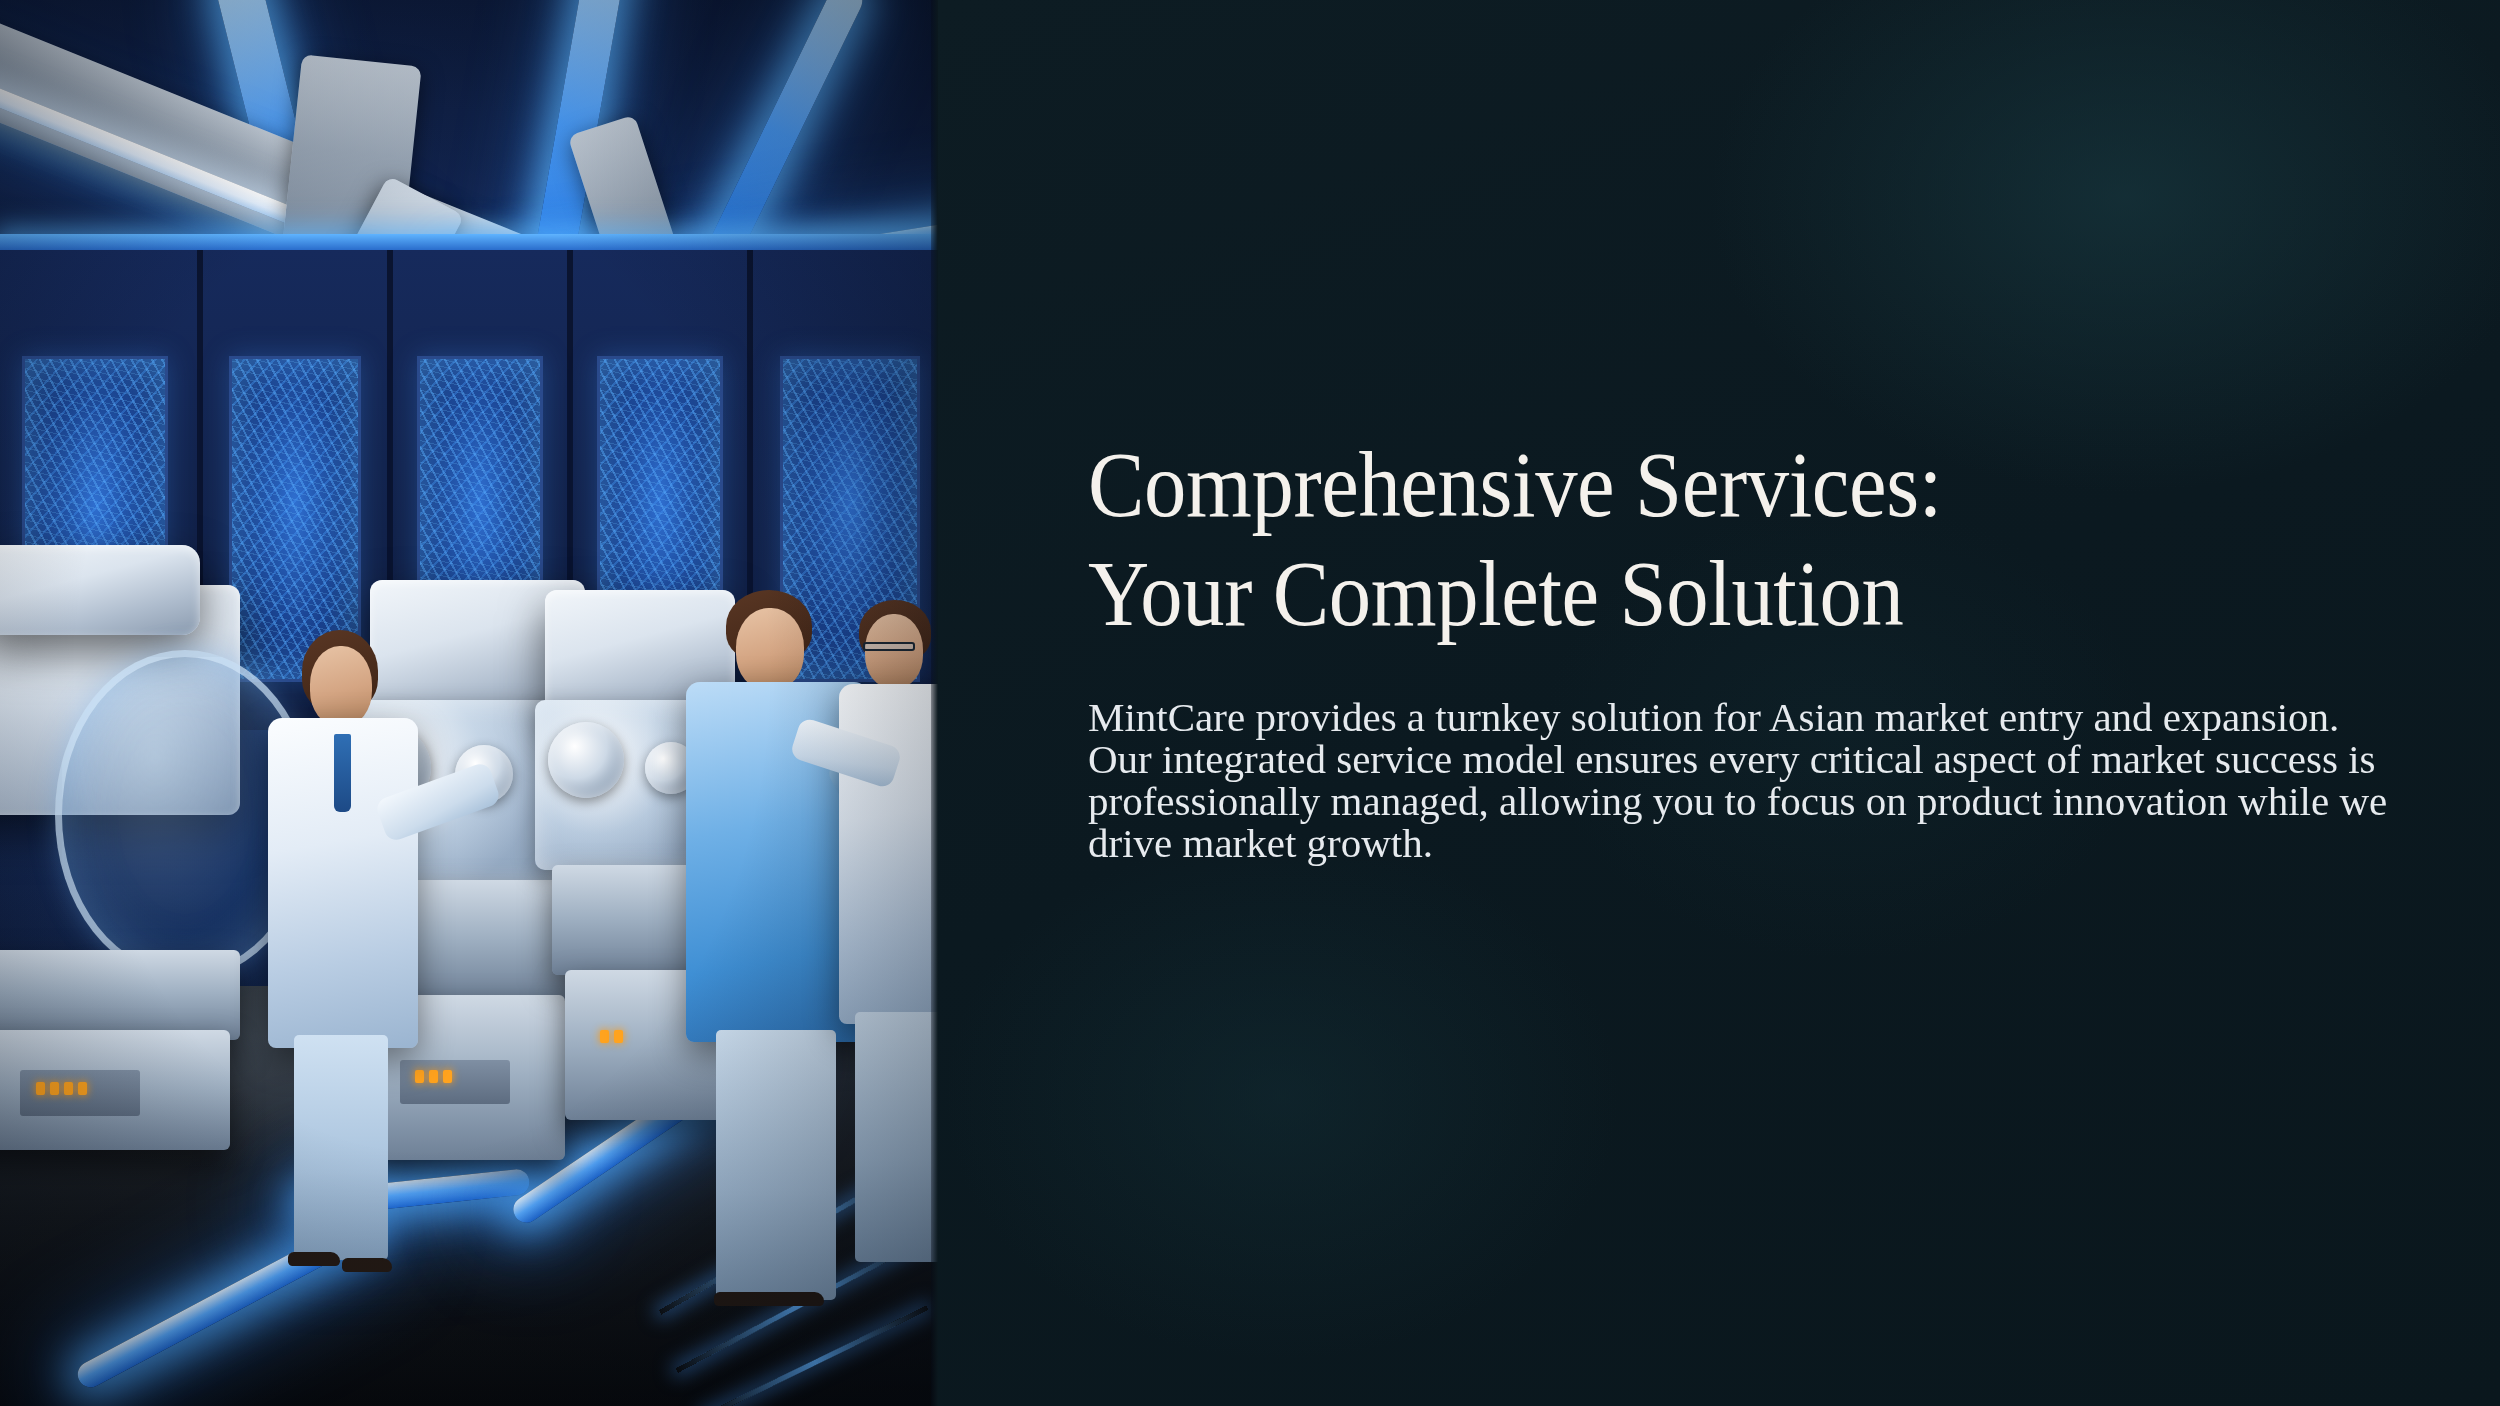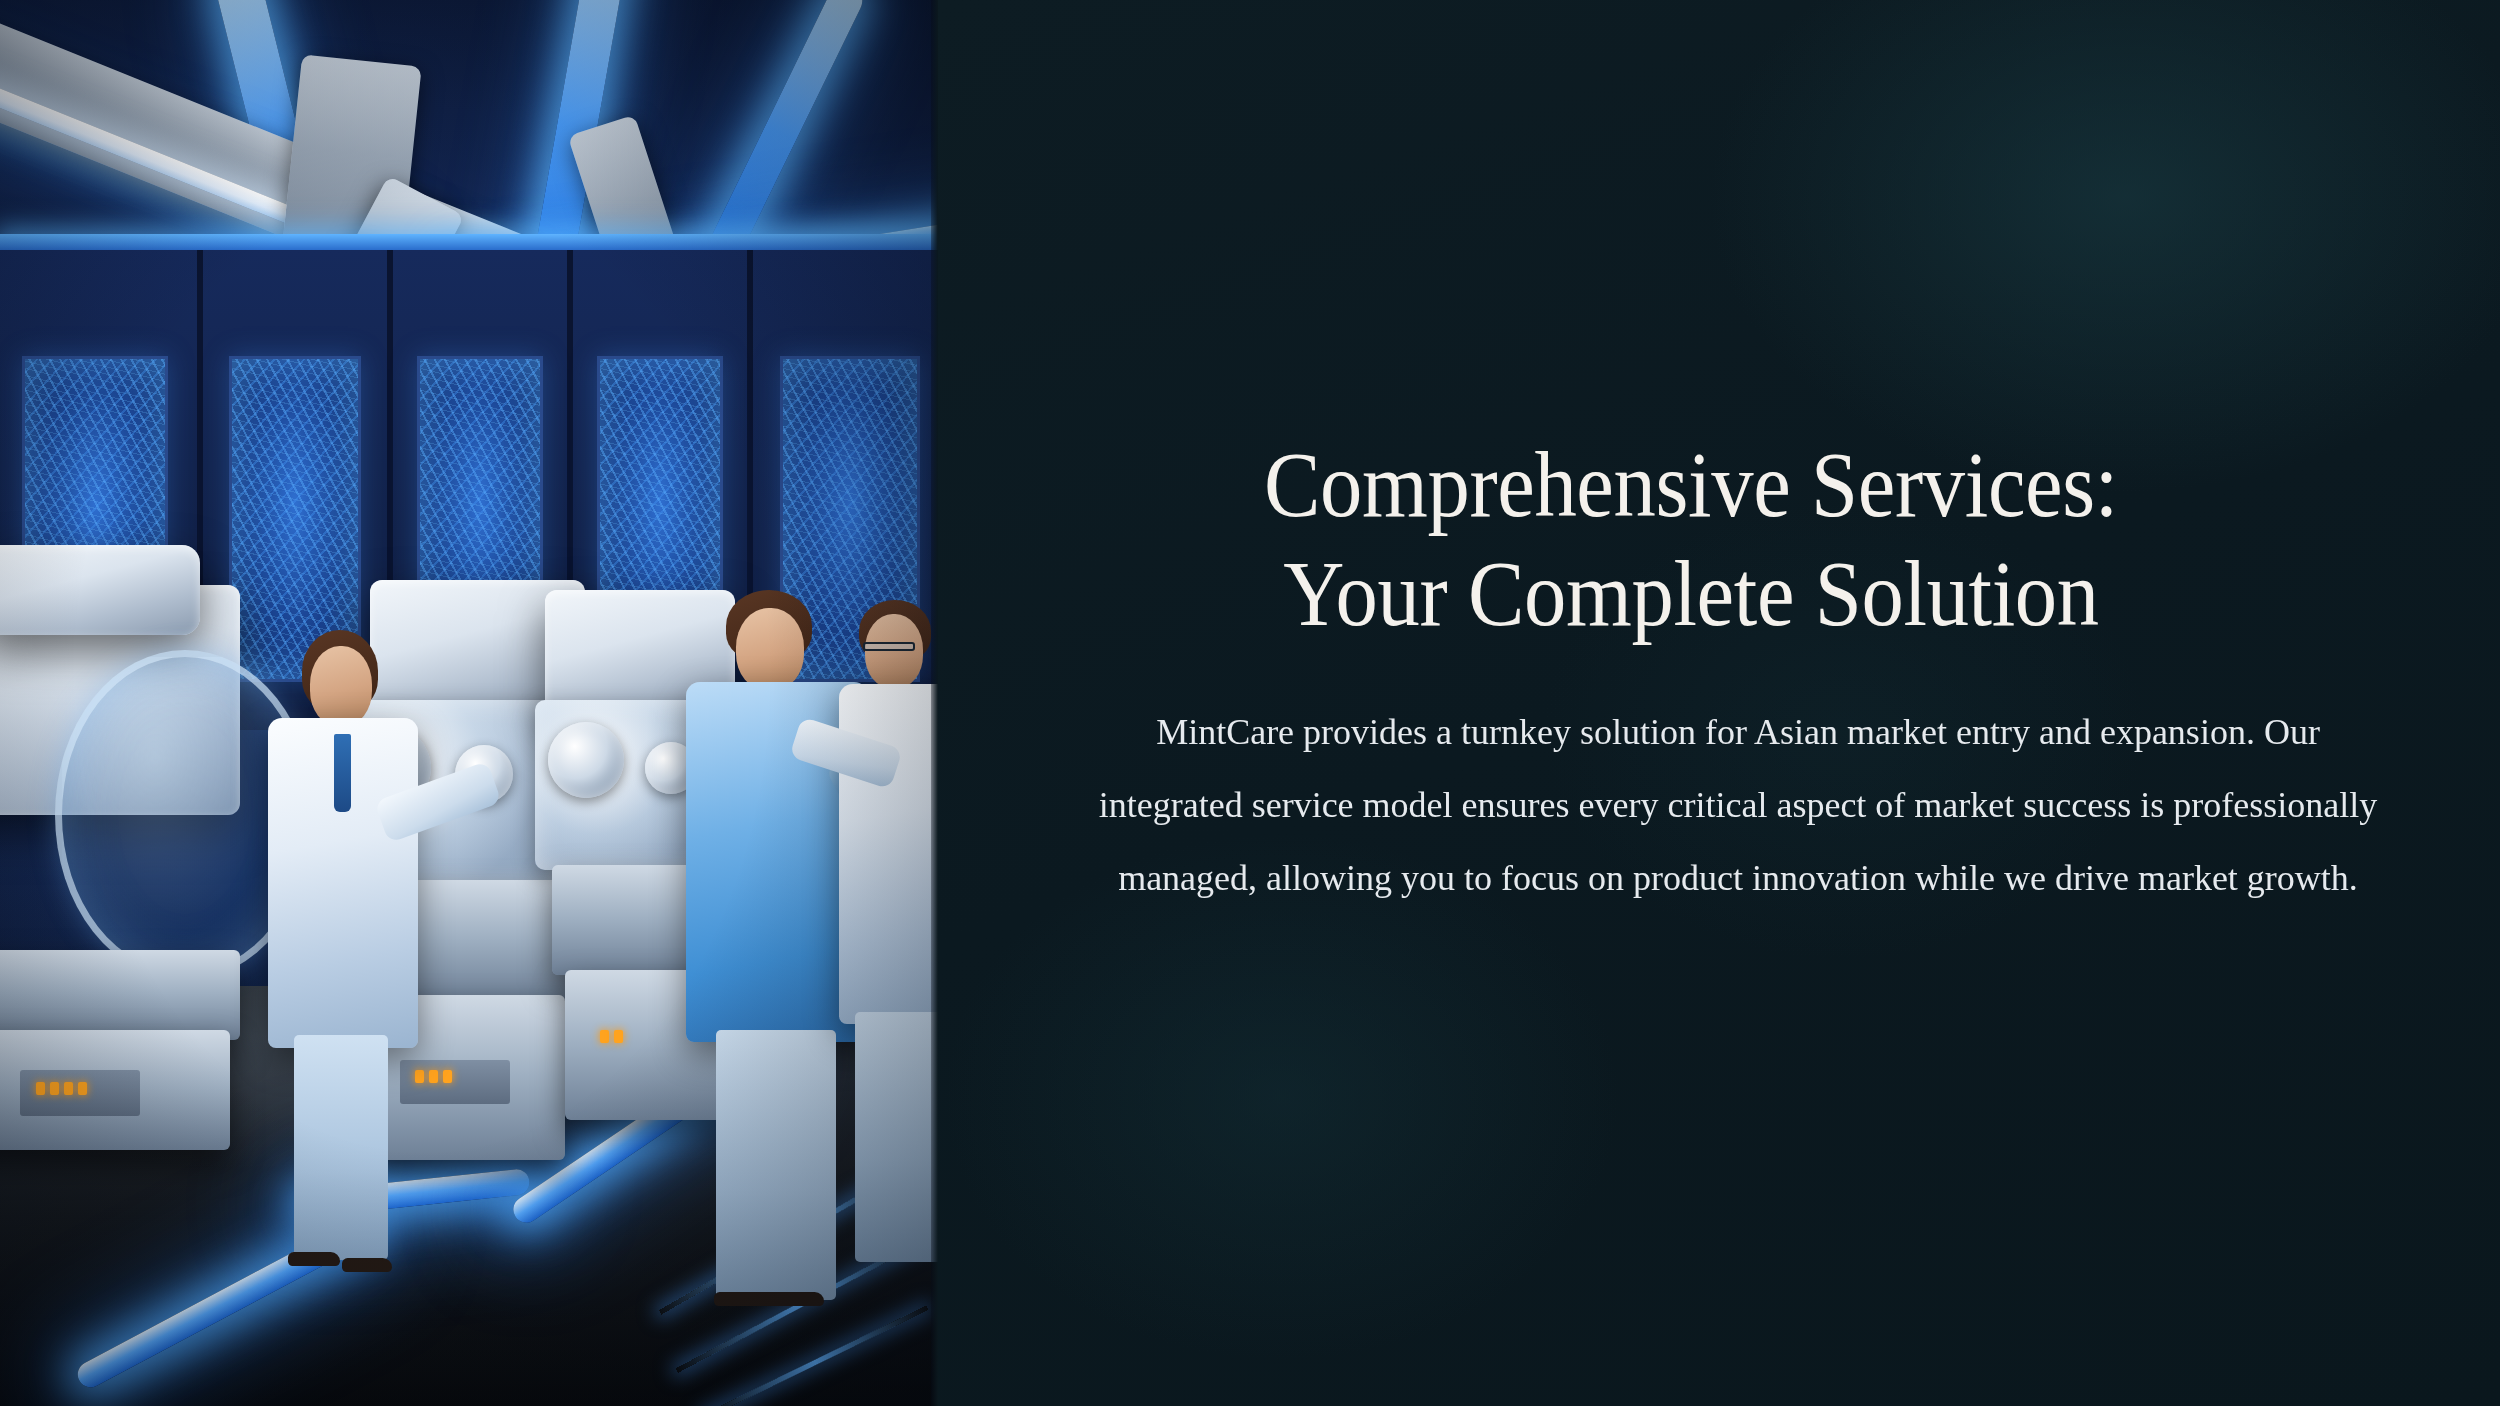--- a/index.html
+++ b/index.html
@@ -7,21 +7,20 @@
     width:2500px; height:1406px;
     background:#0b181e;
     font-family:"Liberation Serif", serif;
     overflow:hidden;
   }
   .slide {
     position:relative;
     width:2500px; height:1406px;
     display:flex;
     background:#0b181e;
-    text-align:center;
   }
 
   
   .photo-pane {
     position:relative;
     width:938px; height:1406px;
     flex:0 0 938px;
     overflow:hidden;
     background:#050a16;
   }
@@ -247,22 +246,22 @@
     letter-spacing:-0.4px;
     color:#f4f1ec;
     font-weight:400;
     transform:scaleX(.90);
     transform-origin:left top;
     white-space:pre-line;
   }
   .body-copy {
     margin-top:48px;
     font-family:"Liberation Serif", serif;
-    font-size:36px;
-    line-height:73px;
+    font-size:41px;
+    line-height:42px;
     color:#e6eaee;
     font-weight:400;
     max-width:1300px;
   }
 </style>
 </head>
 <body>
 
 <div class="slide">
 

